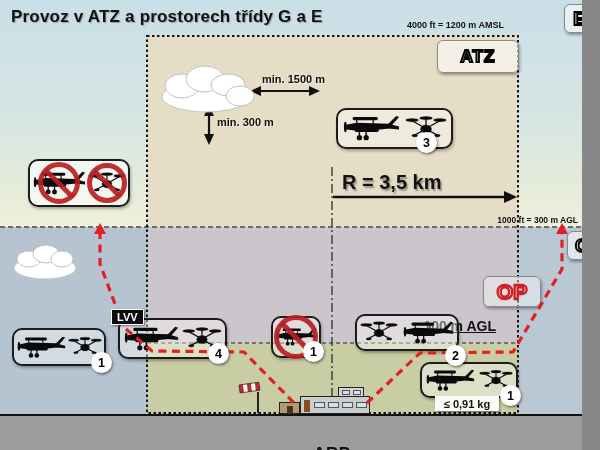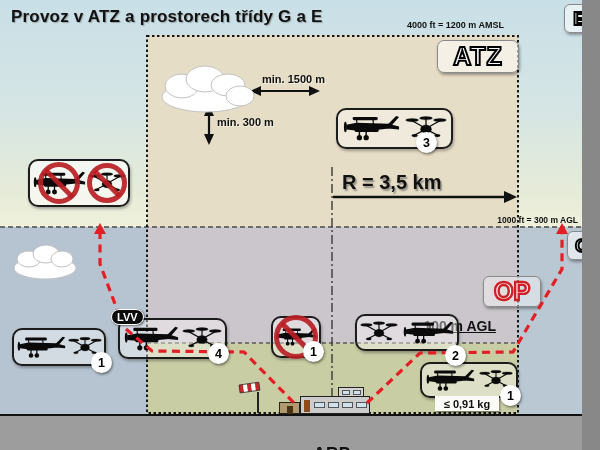--- a/index.html
+++ b/index.html
@@ -25,36 +25,36 @@
         text-shadow:1.5px 1.5px 1.5px rgba(80,80,80,.55);}
   .pouze{left:8px;top:276px;width:88px;text-align:center;font-size:12.5px;font-weight:bold;line-height:1.2;}
   .arp{left:300px;top:420px;width:64px;text-align:center;font-size:17px;font-weight:bold;letter-spacing:.5px;margin-top:24px;}
   
   .lbadge{display:flex;align-items:center;justify-content:center;
           background:rgba(255,255,255,.55);border:1px solid #8a8a8a;border-radius:6px;
           box-shadow:1px 2px 3px rgba(0,0,0,.35);}
   .olet{color:#fff;font-weight:bold;-webkit-text-stroke:2px #000;}
   .bE{left:564px;top:4px;width:29px;height:27px;font-size:19px;}
   .bG{left:567px;top:231px;width:29px;height:27px;font-size:19px;}
-  .bATZ{left:437px;top:40px;width:80px;height:31px;font-size:25px;letter-spacing:1px;border-radius:7px;}
-  .bOP{left:483px;top:276px;width:56px;height:29px;font-size:25px;background:rgba(255,255,255,.4);}
+  .bATZ{left:437px;top:40px;width:80px;height:31px;font-size:17px;letter-spacing:1px;}
+  .bOP{left:483px;top:276px;width:56px;height:29px;font-size:21px;background:rgba(255,255,255,.4);}
   .oletr{color:#fff;font-weight:bold;-webkit-text-stroke:2.4px #cf2027;}
   
   .ubox{border:2px solid #1c1c1c;border-radius:10px;background:rgba(255,255,255,.38);
         box-shadow:1px 2px 3px rgba(0,0,0,.3);display:flex;align-items:center;
         justify-content:space-evenly;box-sizing:border-box;z-index:3;}
   .iw{position:relative;display:flex;align-items:center;justify-content:center;}
   .nosign{position:absolute;border:5px solid rgba(184,30,36,.92);border-radius:50%;z-index:4;}
   .nosign::after{content:"";position:absolute;left:-3px;top:50%;margin-top:-2.5px;
                  width:calc(100% + 6px);height:5px;background:rgba(184,30,36,.92);transform:rotate(45deg);}
   .mark{position:absolute;width:21px;height:21px;border-radius:50%;background:#fff;color:#000;
         font-size:12.5px;font-weight:bold;display:flex;align-items:center;justify-content:center;
         box-shadow:1px 1.5px 2.5px rgba(0,0,0,.45);z-index:6;}
   .lvv{left:111px;top:309px;background:#0c0c0c;color:#fff;font-size:11px;font-weight:bold;
-       padding:1px 5px;border-radius:8px;border:1px solid #fff;box-shadow:1px 1px 2px rgba(0,0,0,.5);z-index:6;}
+       padding:1px 5px;border-radius:0;border:1px solid #fff;box-shadow:1px 1px 2px rgba(0,0,0,.5);z-index:6;}
   .wpill{left:435px;top:396px;width:64px;height:15px;background:#fafaf6;border-radius:0;
          display:flex;align-items:center;justify-content:center;font-size:11px;font-weight:bold;
          box-shadow:1px 1.5px 2px rgba(0,0,0,.4);z-index:6;}
   
   .bld{box-sizing:border-box;border:1.5px solid #222;z-index:3;}
   .shed{left:279px;top:402px;width:21px;height:12px;background:#b19a6b;}
   .shed .door{position:absolute;left:7px;top:3px;width:6px;height:8px;background:#4a3418;}
   .main{left:300px;top:396px;width:70px;height:18px;background:#cccccc;}
   .main .door{position:absolute;left:3px;top:3px;width:6px;height:12px;background:#8a4b1d;}
   .win{position:absolute;top:5px;width:11px;height:6px;background:#cfe2ec;border:1px solid #555;box-sizing:border-box;}

